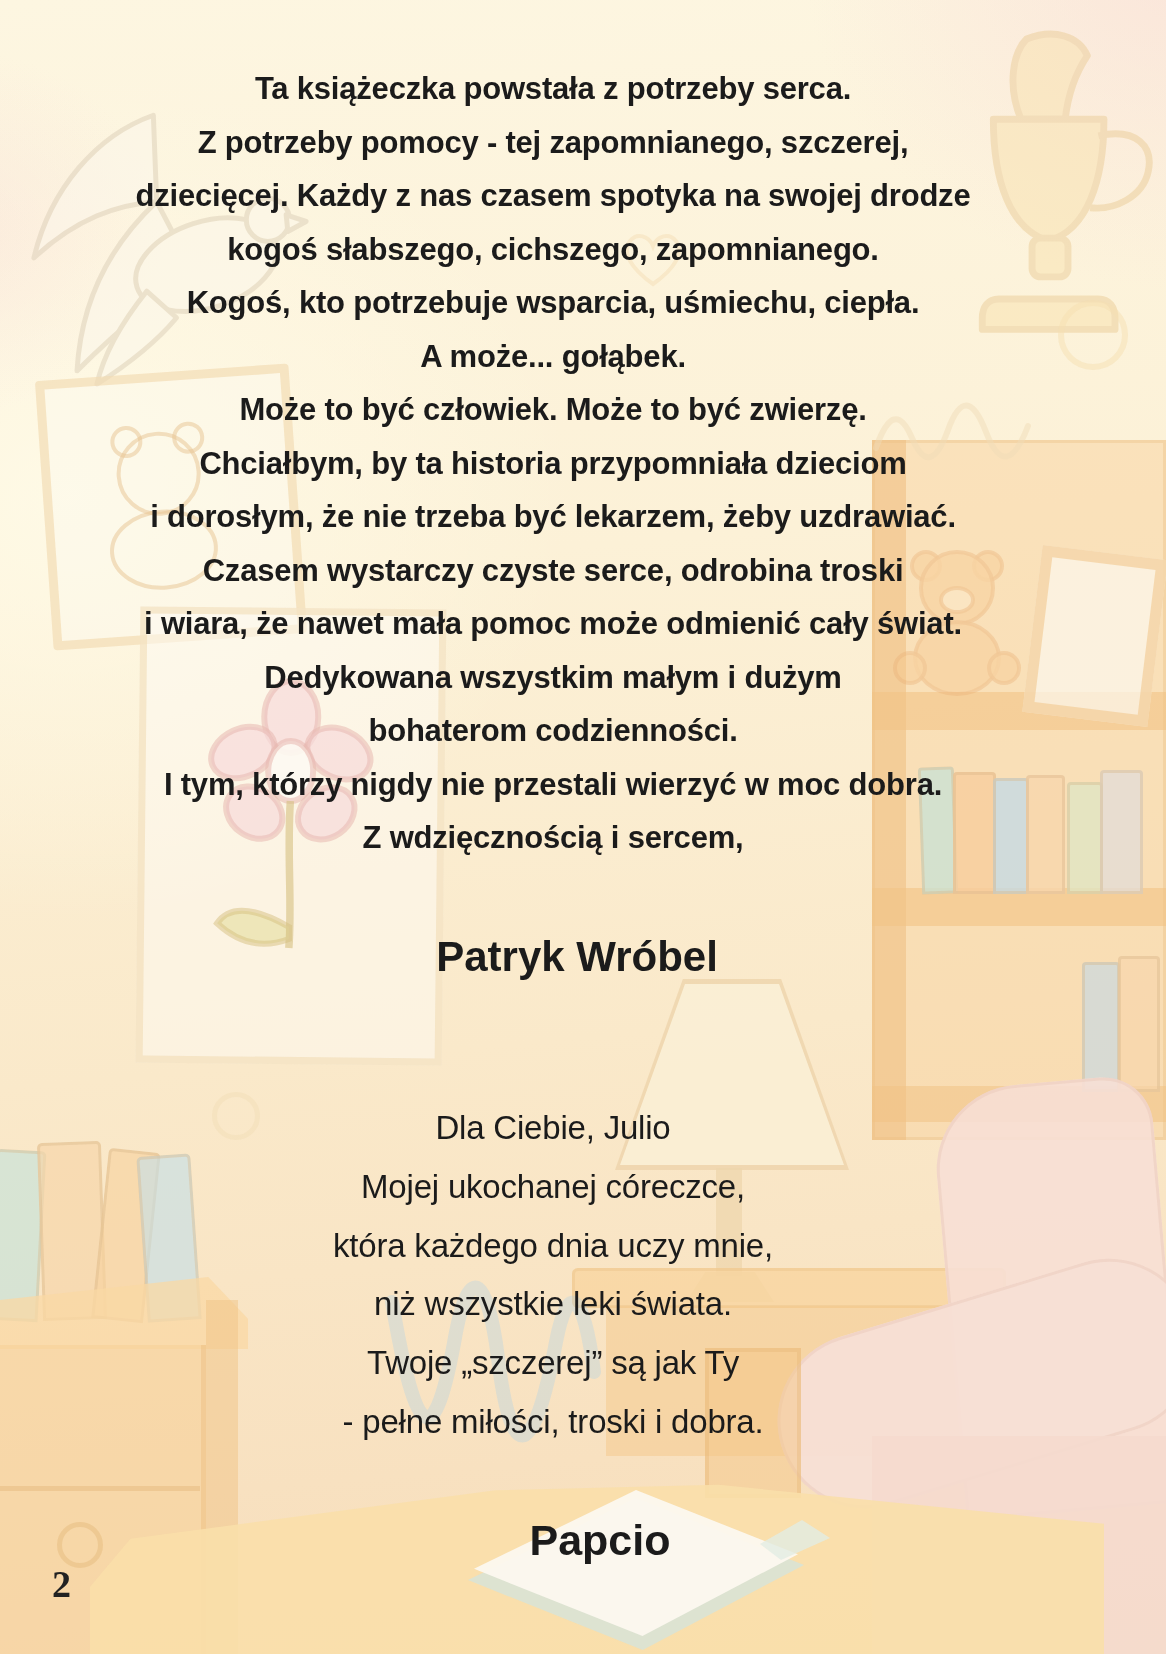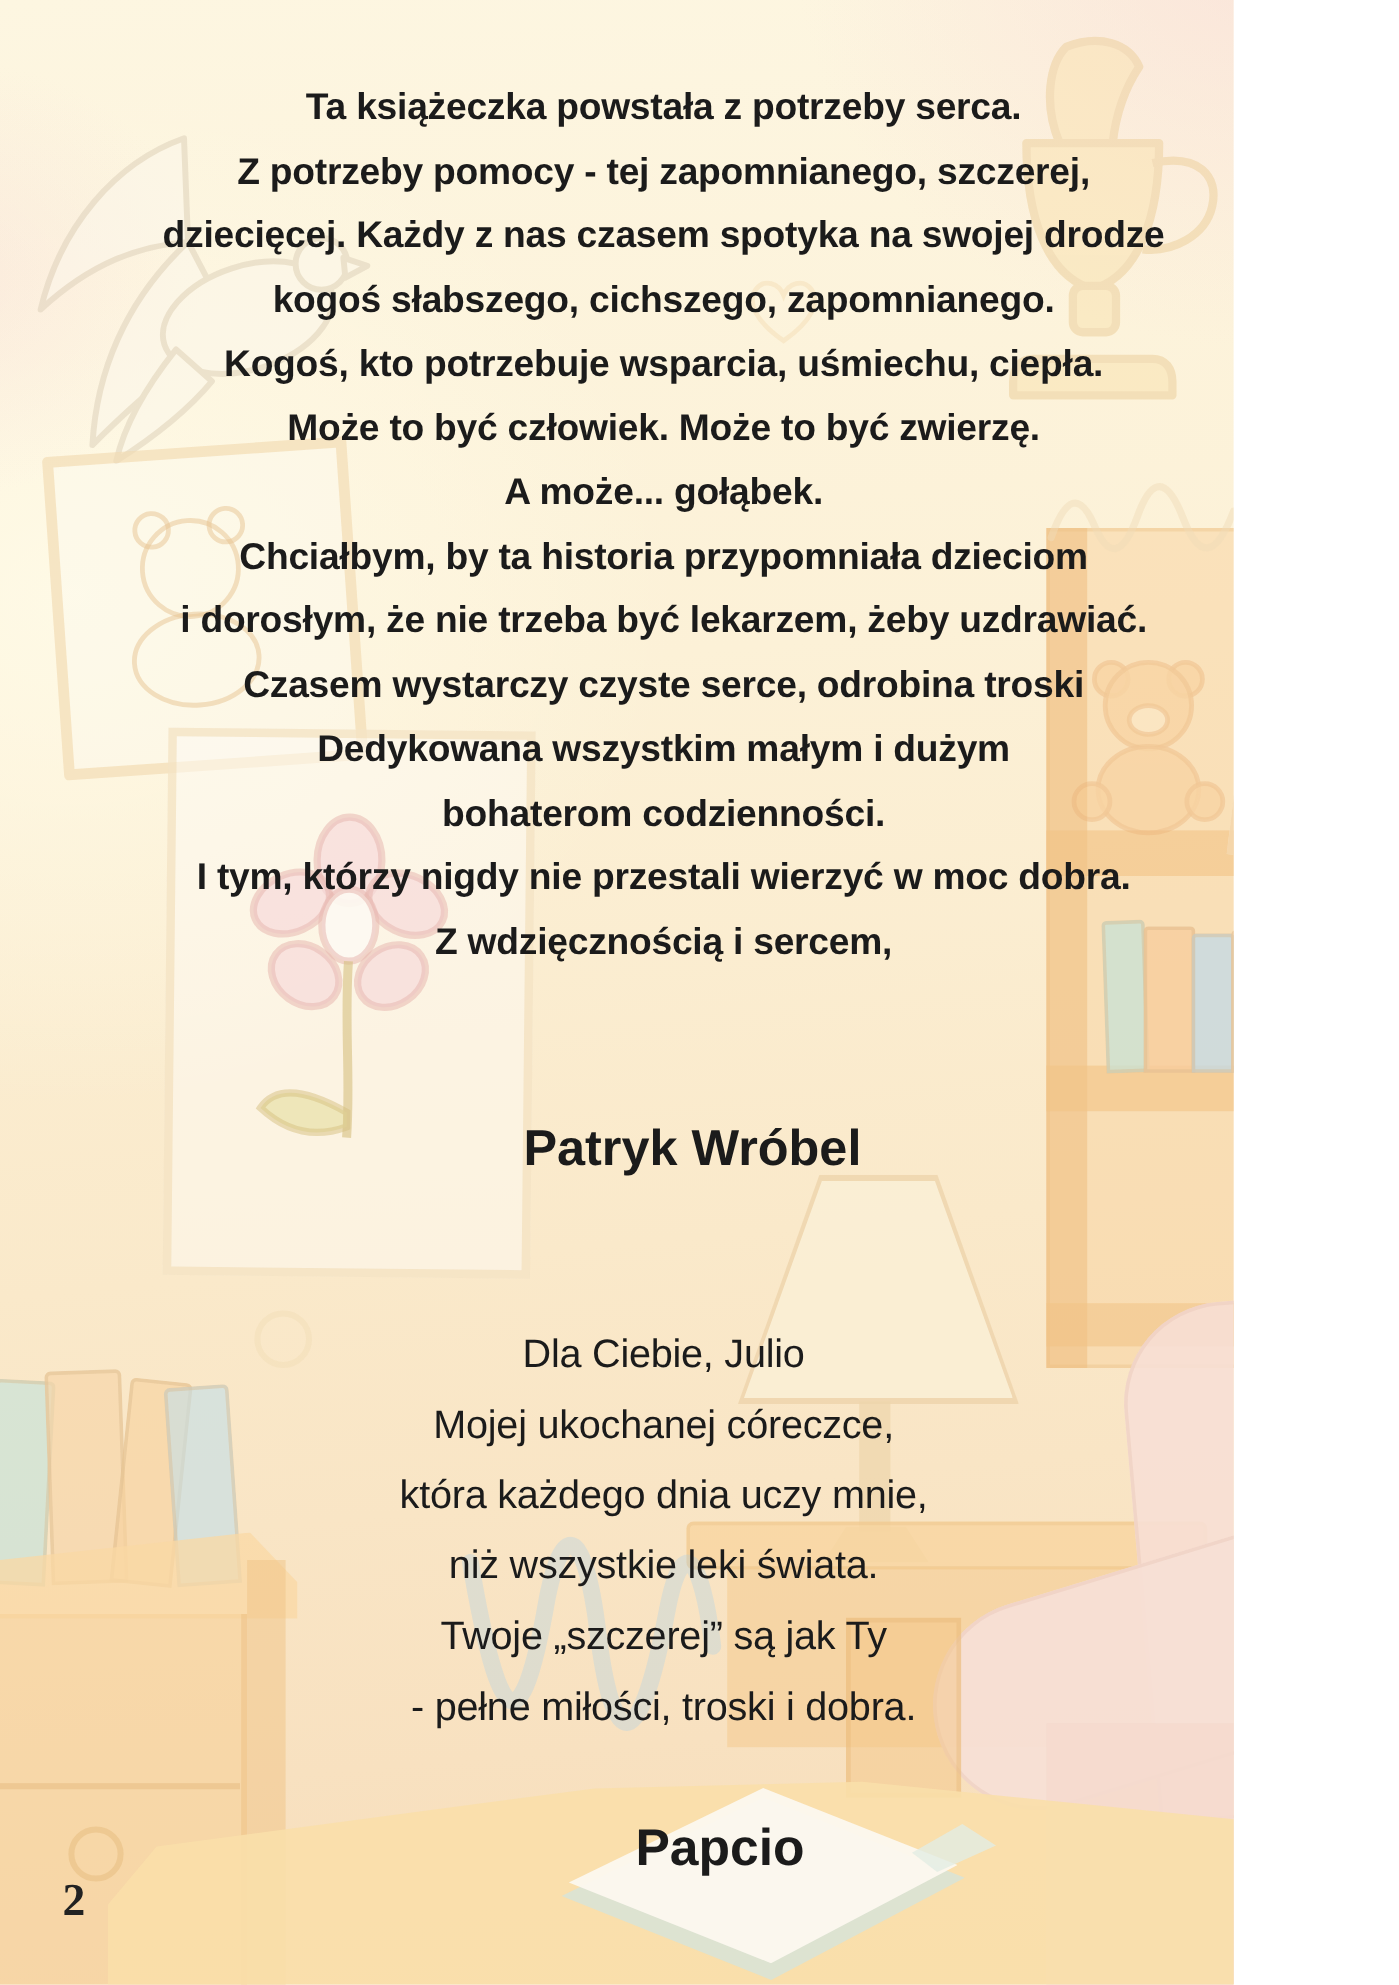--- a/index.html
+++ b/index.html
@@ -1,17 +1,17 @@
 <!DOCTYPE html>
 <html><head>
 <meta charset="utf-8">
 <style>
   html,body{margin:0;padding:0;background:#ffffff;}
   .page{
-    position:relative;width:1028px;height:1654px;overflow:hidden;
+    position:relative;width:1166px;height:1654px;overflow:hidden;
     font-family:"Liberation Sans",sans-serif;
     background:
       radial-gradient(620px 520px at 102% -2%, rgba(248,216,214,.55), rgba(248,216,214,0) 62%),
       radial-gradient(300px 260px at -4% 14%, rgba(247,214,214,.35), rgba(247,214,214,0) 70%),
       radial-gradient(760px 640px at 6% 30%, rgba(255,251,232,.85), rgba(255,251,232,0) 66%),
       linear-gradient(175deg,#fdf6e1 0%,#fcf1d7 34%,#fae9ca 62%,#f8e1c0 86%,#f6dcba 100%);
   }
   .bg{position:absolute;inset:0;}
   .bg *{position:absolute;}
 
@@ -235,25 +235,26 @@
     </svg>
   </div>
 
   <div class="content">
     <div class="dedication">
       <div>Ta książeczka powstała z potrzeby serca.</div>
       <div>Z potrzeby pomocy - tej zapomnianego, szczerej,</div>
       <div>dziecięcej. Każdy z nas czasem spotyka na swojej drodze</div>
       <div>kogoś słabszego, cichszego, zapomnianego.</div>
       <div>Kogoś, kto potrzebuje wsparcia, uśmiechu, ciepła.</div>
+      <div>A może... gołąbek.</div>
       <div>Może to być człowiek. Może to być zwierzę.</div>
-      <div>A może... gołąbek.</div>
       <div>Chciałbym, by ta historia przypomniała dzieciom</div>
       <div>i dorosłym, że nie trzeba być lekarzem, żeby uzdrawiać.</div>
       <div>Czasem wystarczy czyste serce, odrobina troski</div>
+      <div>i wiara, że nawet mała pomoc może odmienić cały świat.</div>
       <div>Dedykowana wszystkim małym i dużym</div>
       <div>bohaterom codzienności.</div>
       <div>I tym, którzy nigdy nie przestali wierzyć w moc dobra.</div>
       <div>Z wdzięcznością i sercem,</div>
     </div>
 
     <div class="author">Patryk Wróbel</div>
 
     <div class="personal">
       <div>Dla Ciebie, Julio</div>

